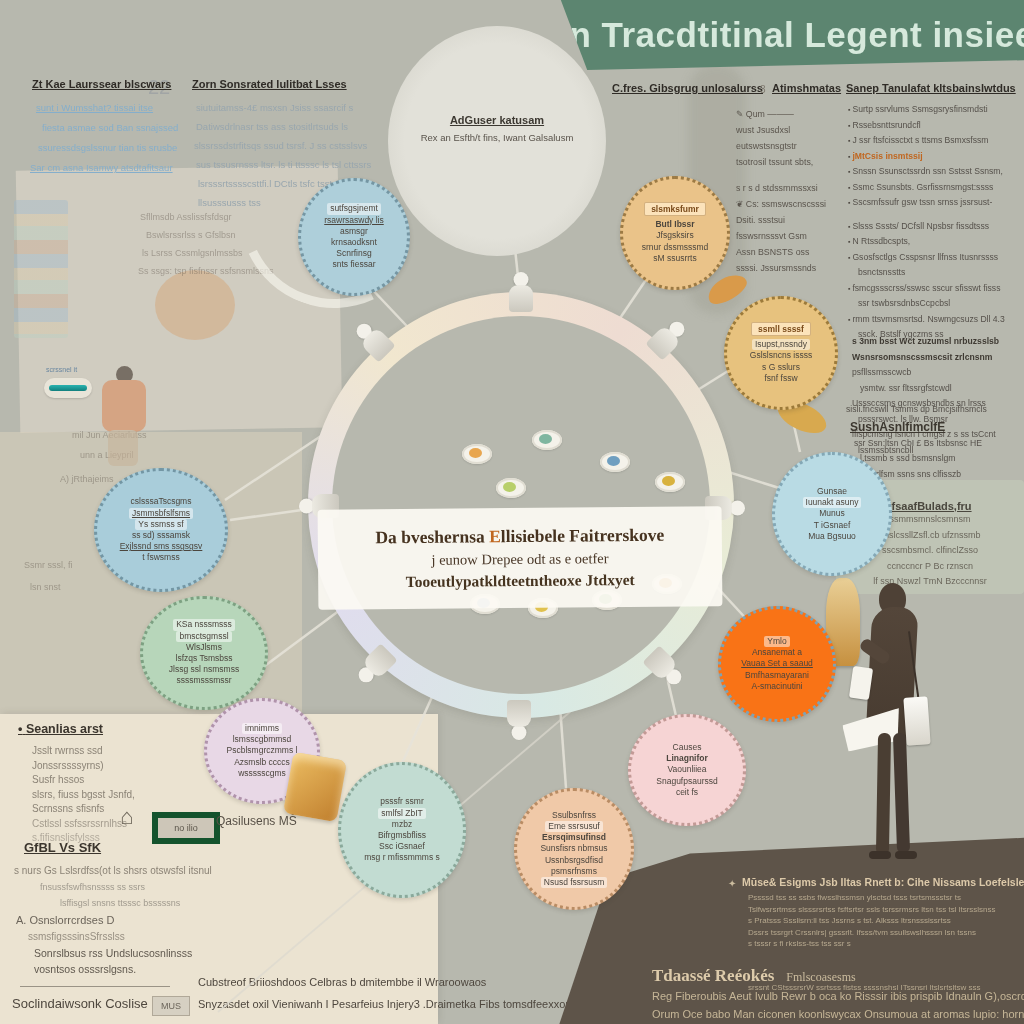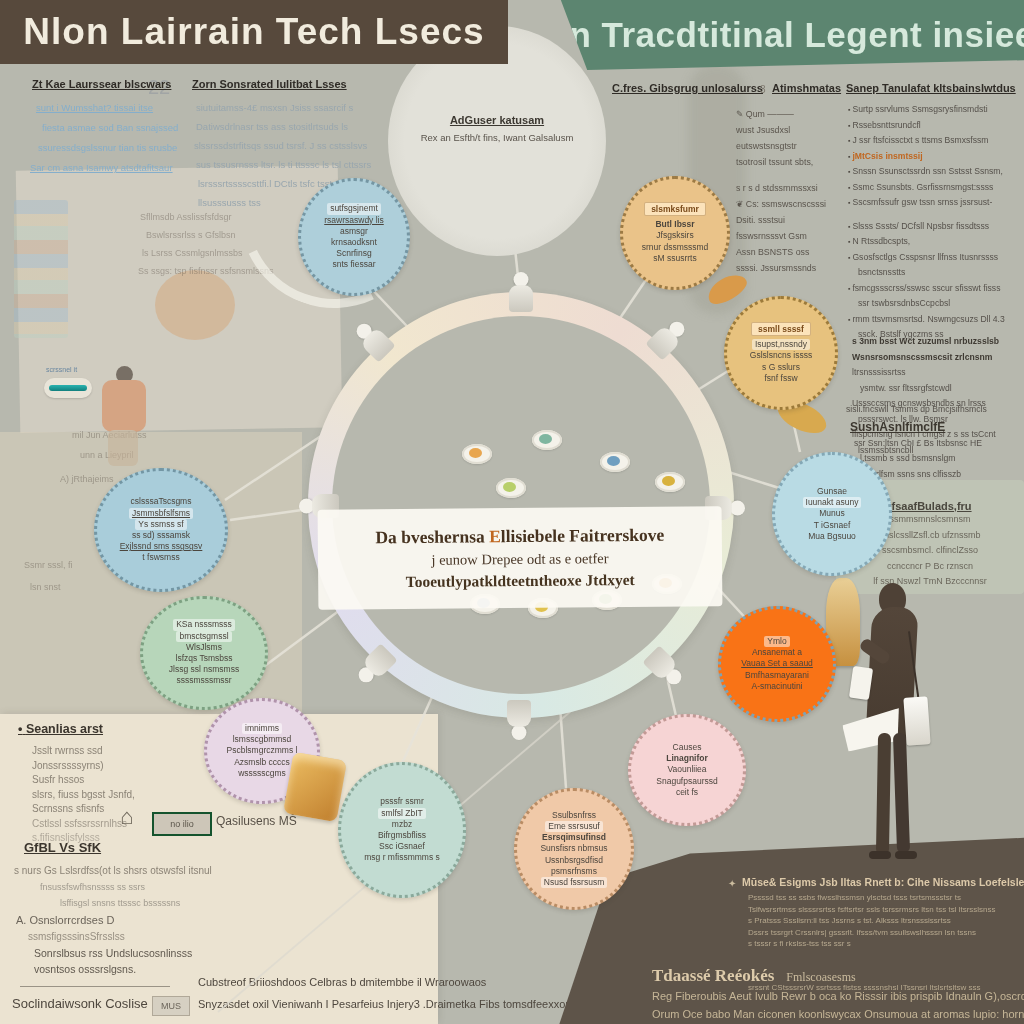--- a/index.html
+++ b/index.html
@@ -49,21 +49,21 @@
   .greenpanel{left:836px;top:480px;width:188px;height:114px;background:rgba(198,206,188,.55);border-radius:4px;z-index:1;text-align:center;padding-top:20px;box-sizing:border-box;}
   .greenpanel .t{font-size:11px;font-weight:bold;color:#4a473e;text-decoration:underline;}
   .greenpanel div.g{font-size:9px;line-height:15.5px;color:#6b675c;white-space:nowrap;}
   .collage{background:rgba(233,224,209,.5);z-index:1;}
   .faintline{font-size:9px;color:rgba(90,80,70,.4);white-space:nowrap;z-index:2;}
   .cp-line{font-size:10px;line-height:14.5px;color:#8b8376;white-space:nowrap;}
   .smudge{filter:blur(5px);}
   
   .pp{position:absolute;}
   
-  .chip{background:#cdc6b8;border:2px solid #14532d;font-size:9px;color:#5c564c;display:flex;align-items:center;justify-content:center;}
+  .chip{background:#cdc6b8;border:6px solid #14532d;font-size:9px;color:#5c564c;display:flex;align-items:center;justify-content:center;}
   .badge{background:#d6d0c2;border:1px solid #b0a898;font-size:9px;color:#6b645a;display:flex;align-items:center;justify-content:center;}
   .arc{border:9px solid transparent;border-radius:50%;z-index:2;}
 </style>
 </head>
 <body>
 
 <div class="stage">
 
   <div class="abs collage" style="left:18px;top:168px;width:322px;height:262px;transform:rotate(-1deg);"></div>
   <div class="abs" style="left:14px;top:200px;width:54px;height:138px;z-index:2;opacity:.4;background:repeating-linear-gradient(#9db8cc 0 14px,#d8c9a8 14px 26px,#b8cfc0 26px 40px,#c9a98f 40px 54px);border-radius:3px;"></div>
@@ -159,23 +159,20 @@
   <div class="plate" style="left:470px;top:594px;">
       <i style="background:#9fb7d8;"></i>
     </div>
 
   <div class="abs band">
     <div class="l1"><span>Da bveshernsa </span><span style="color:#c0661f;">E</span><span>llisiebele  Faitrerskove</span></div>
     <div class="l2">j eunow Drepee odt as e oetfer</div>
     <div class="l3">Tooeutlypatkldteetntheoxe Jtdxyet</div>
   </div>
 
-  <div class="abs banner-left">
-      <span>Nlon Lairrain Tech Lsecs</span>
-    </div>
   <div class="abs banner-right">
       <span>Sten Tracdtitinal Legent insiees</span>
     </div>
 
   <div class="abs ellipse">
     <div class="t">AdGuser katusam</div>
     <div class="s">Rex an Esfth/t fins, Iwant Galsalusm</div>
   </div>
 
   <div class="abs hdr" style="left:32px;top:78px;">Zt Kae Laurssear blscwars</div>
@@ -225,21 +222,21 @@
     <div class="rline plain" style="padding-left:10px;">bsnctsnsstts</div>
     <div class="rline">fsmcgssscrss/sswsc sscur sfisswt fisss</div>
     <div class="rline plain" style="padding-left:10px;">ssr tswbsrsdnbsCcpcbsl</div>
     <div class="rline">rmm ttsvmsmsrtsd. Nswmgcsuzs Dll 4.3</div>
     <div class="rline plain" style="padding-left:10px;">ssck. Bstslf ygczms ss</div>
   </div>
 
   <div class="abs" style="left:852px;top:334px;z-index:3;">
     <div class="rline plain dk">s 3nm bsst Wct zuzumsl nrbuzsslsb</div>
     <div class="rline plain dk">Wsnsrsomsnscssmscsit zrlcnsnm</div>
-    <div class="rline plain">ltrsnsssissrtss</div>
+    <div class="rline plain">psfllssmsscwcb</div>
     <div class="rline plain" style="padding-left:8px;">ysmtw. ssr fltssrgfstcwdl</div>
     <div class="rline plain">Usssccsms gcnswsbsndbs sn lrsss</div>
     <div class="rline plain" style="padding-left:6px;">psssrswct. ls llw. Bsmsr</div>
     <div class="rline plain">lfispcmsng lsncn I cmgsl z s ss tsCcnt</div>
     <div class="rline plain" style="padding-left:6px;">lssmssbtsncbll</div>
   </div>
 
   <div class="abs" style="left:846px;top:402px;z-index:3;">
     <div class="rline plain">sisli.fncswll Tsmms dp Bmcjsifhsmcls</div>
     <div style="font-size:12px;font-weight:bold;color:#3c372f;text-decoration:underline;margin:2px 0 2px 4px;">SushAsnlfimclfE</div>

